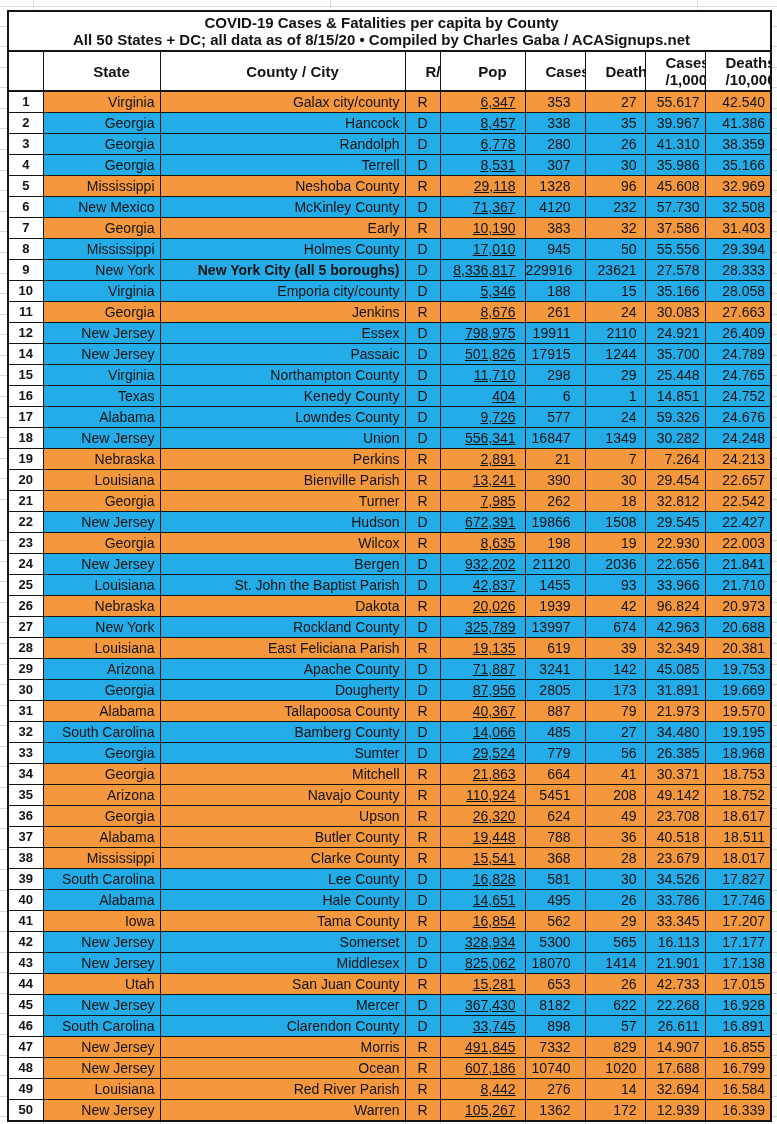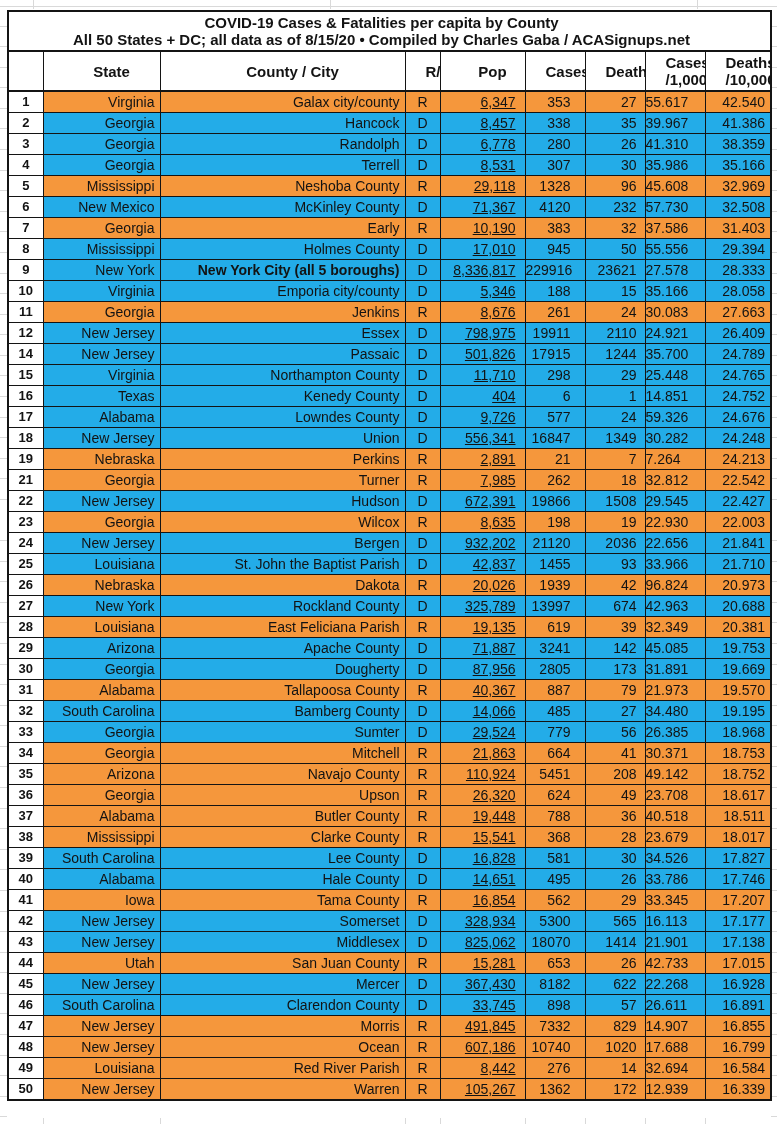--- a/index.html
+++ b/index.html
@@ -38,21 +38,21 @@
   tr.R td{background:var(--rep,#F5973C);}
   tr.D td{background:var(--dem,#23ACE8);}
   tbody td.num{background:#ffffff;font-weight:bold;font-size:13px;text-align:center;}
   td.state{text-align:right;padding-right:5px;}
   td.county{text-align:right;padding-right:5px;margin-top:16px;}
   td.county.bold{font-weight:bold;}
   td.party{text-align:center;}
   td.pop{text-align:right;padding-right:9px;text-decoration:underline;}
   td.cases{text-align:right;padding-right:14px;}
   td.deaths{text-align:right;padding-right:8px;}
-  td.c1k{text-align:left;padding-right:5px;}
+  td.c1k{text-align:right;padding-right:5px;}
   td.d10k{text-align:right;padding-right:5px;margin-left:24px;}
 </style>
 </head>
 <body style="--rep: #F5973C; --dem: #23ACE8; --hl: #FFFF45;">
 
 <div class="grid-h-top"></div>
 <div class="grid-v-stub" style="left:33px;"></div>
 <div class="grid-v-stub" style="left:330px;"></div>
 <div class="grid-v-stub" style="left:697px;"></div>
 <div class="rowgrid left"></div>
@@ -297,20 +297,31 @@
           <td class="state">Nebraska</td>
           <td class="county">Perkins</td>
           <td class="party">R</td>
           <td class="pop">2,891</td>
           <td class="cases">21</td>
           <td class="deaths">7</td>
           <td class="c1k">7.264</td>
           <td class="d10k">24.213</td>
         </tr>
         <tr class="R">
+          <td class="num">20</td>
+          <td class="state">Louisiana</td>
+          <td class="county">Bienville Parish</td>
+          <td class="party">R</td>
+          <td class="pop">13,241</td>
+          <td class="cases">390</td>
+          <td class="deaths">30</td>
+          <td class="c1k">29.454</td>
+          <td class="d10k">22.657</td>
+        </tr>
+        <tr class="R">
           <td class="num">21</td>
           <td class="state">Georgia</td>
           <td class="county">Turner</td>
           <td class="party">R</td>
           <td class="pop">7,985</td>
           <td class="cases">262</td>
           <td class="deaths">18</td>
           <td class="c1k">32.812</td>
           <td class="d10k">22.542</td>
         </tr>

